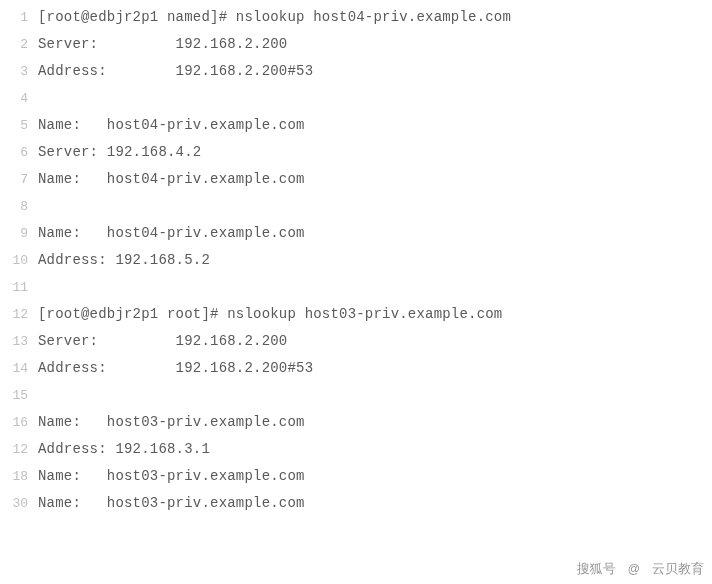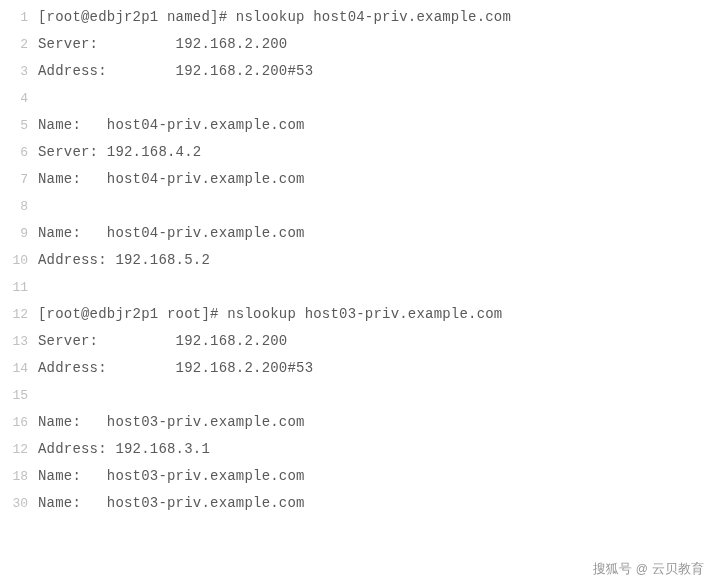--- a/index.html
+++ b/index.html
@@ -39,21 +39,21 @@
   }
   .watermark {
     position: absolute;
     right: 8px;
     bottom: 6px;
     font-family: "Microsoft YaHei", sans-serif;
     font-size: 13px;
     color: rgba(60,60,60,0.55);
     display: flex;
     align-items: center;
-    gap: 4px;
+    gap: 12px;
   }
   .watermark .at {
     font-size: 12px;
   }
 </style>
 </head>
 <body>
 
 <div class="code-block" id="code-block">
     <div class="line">

